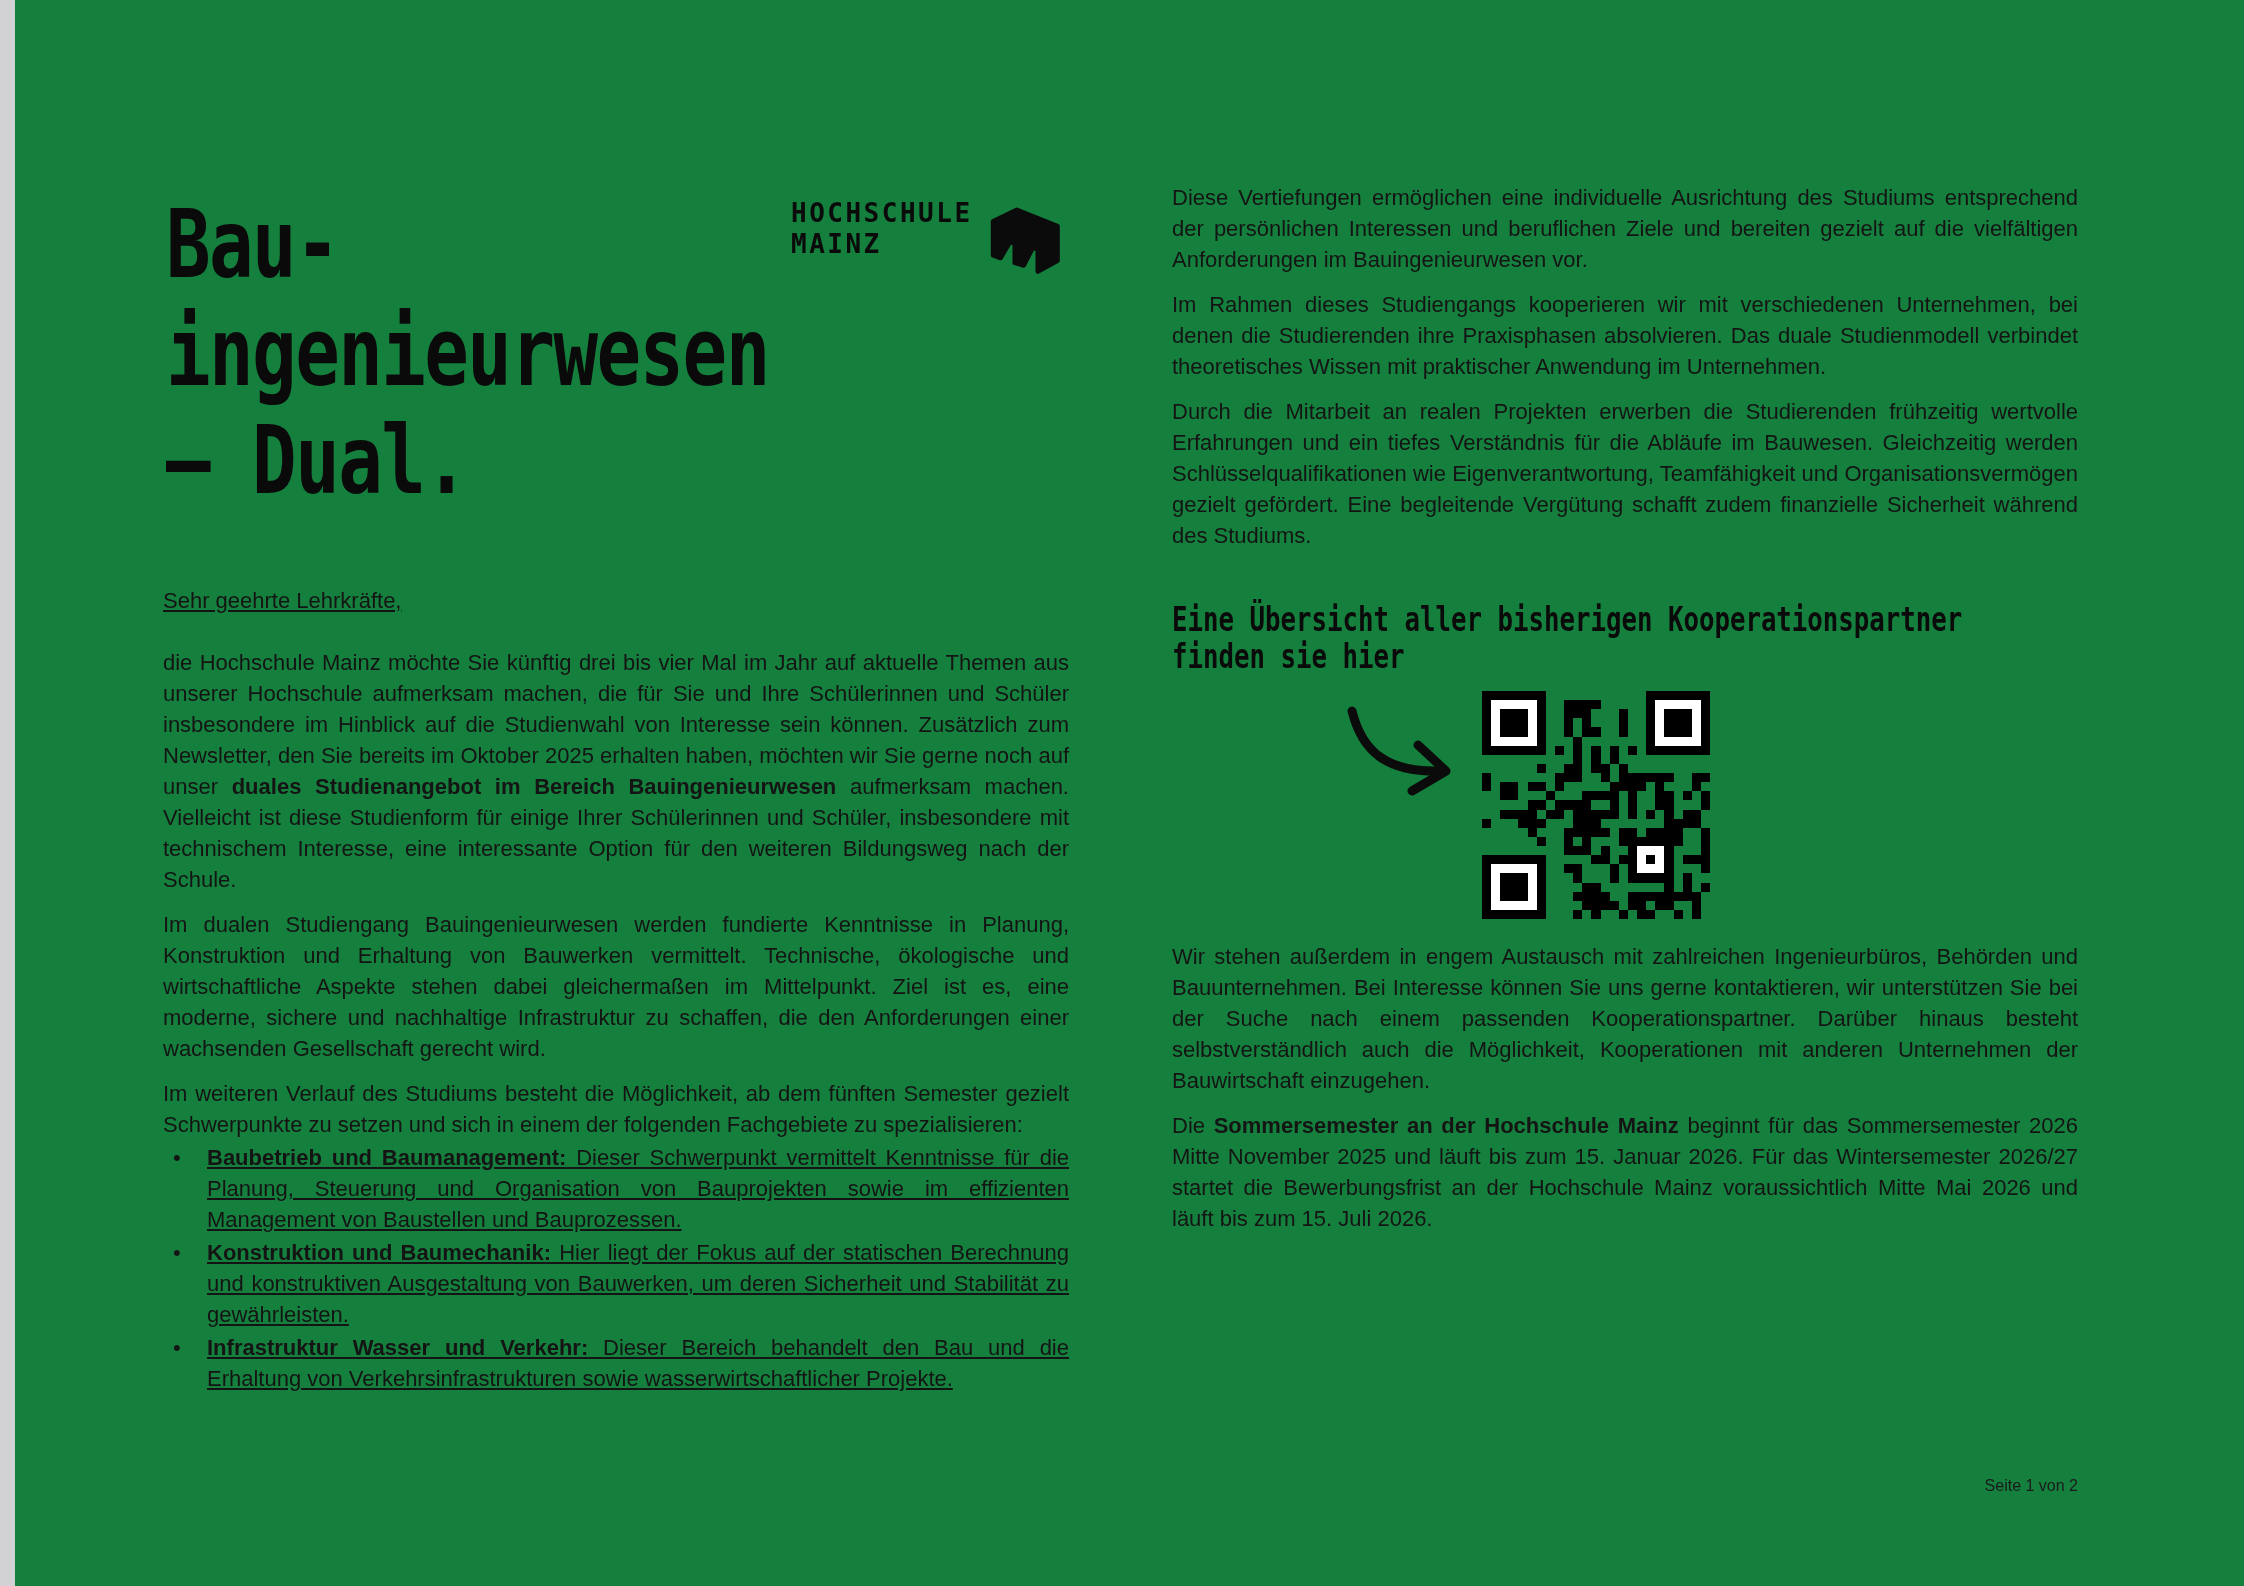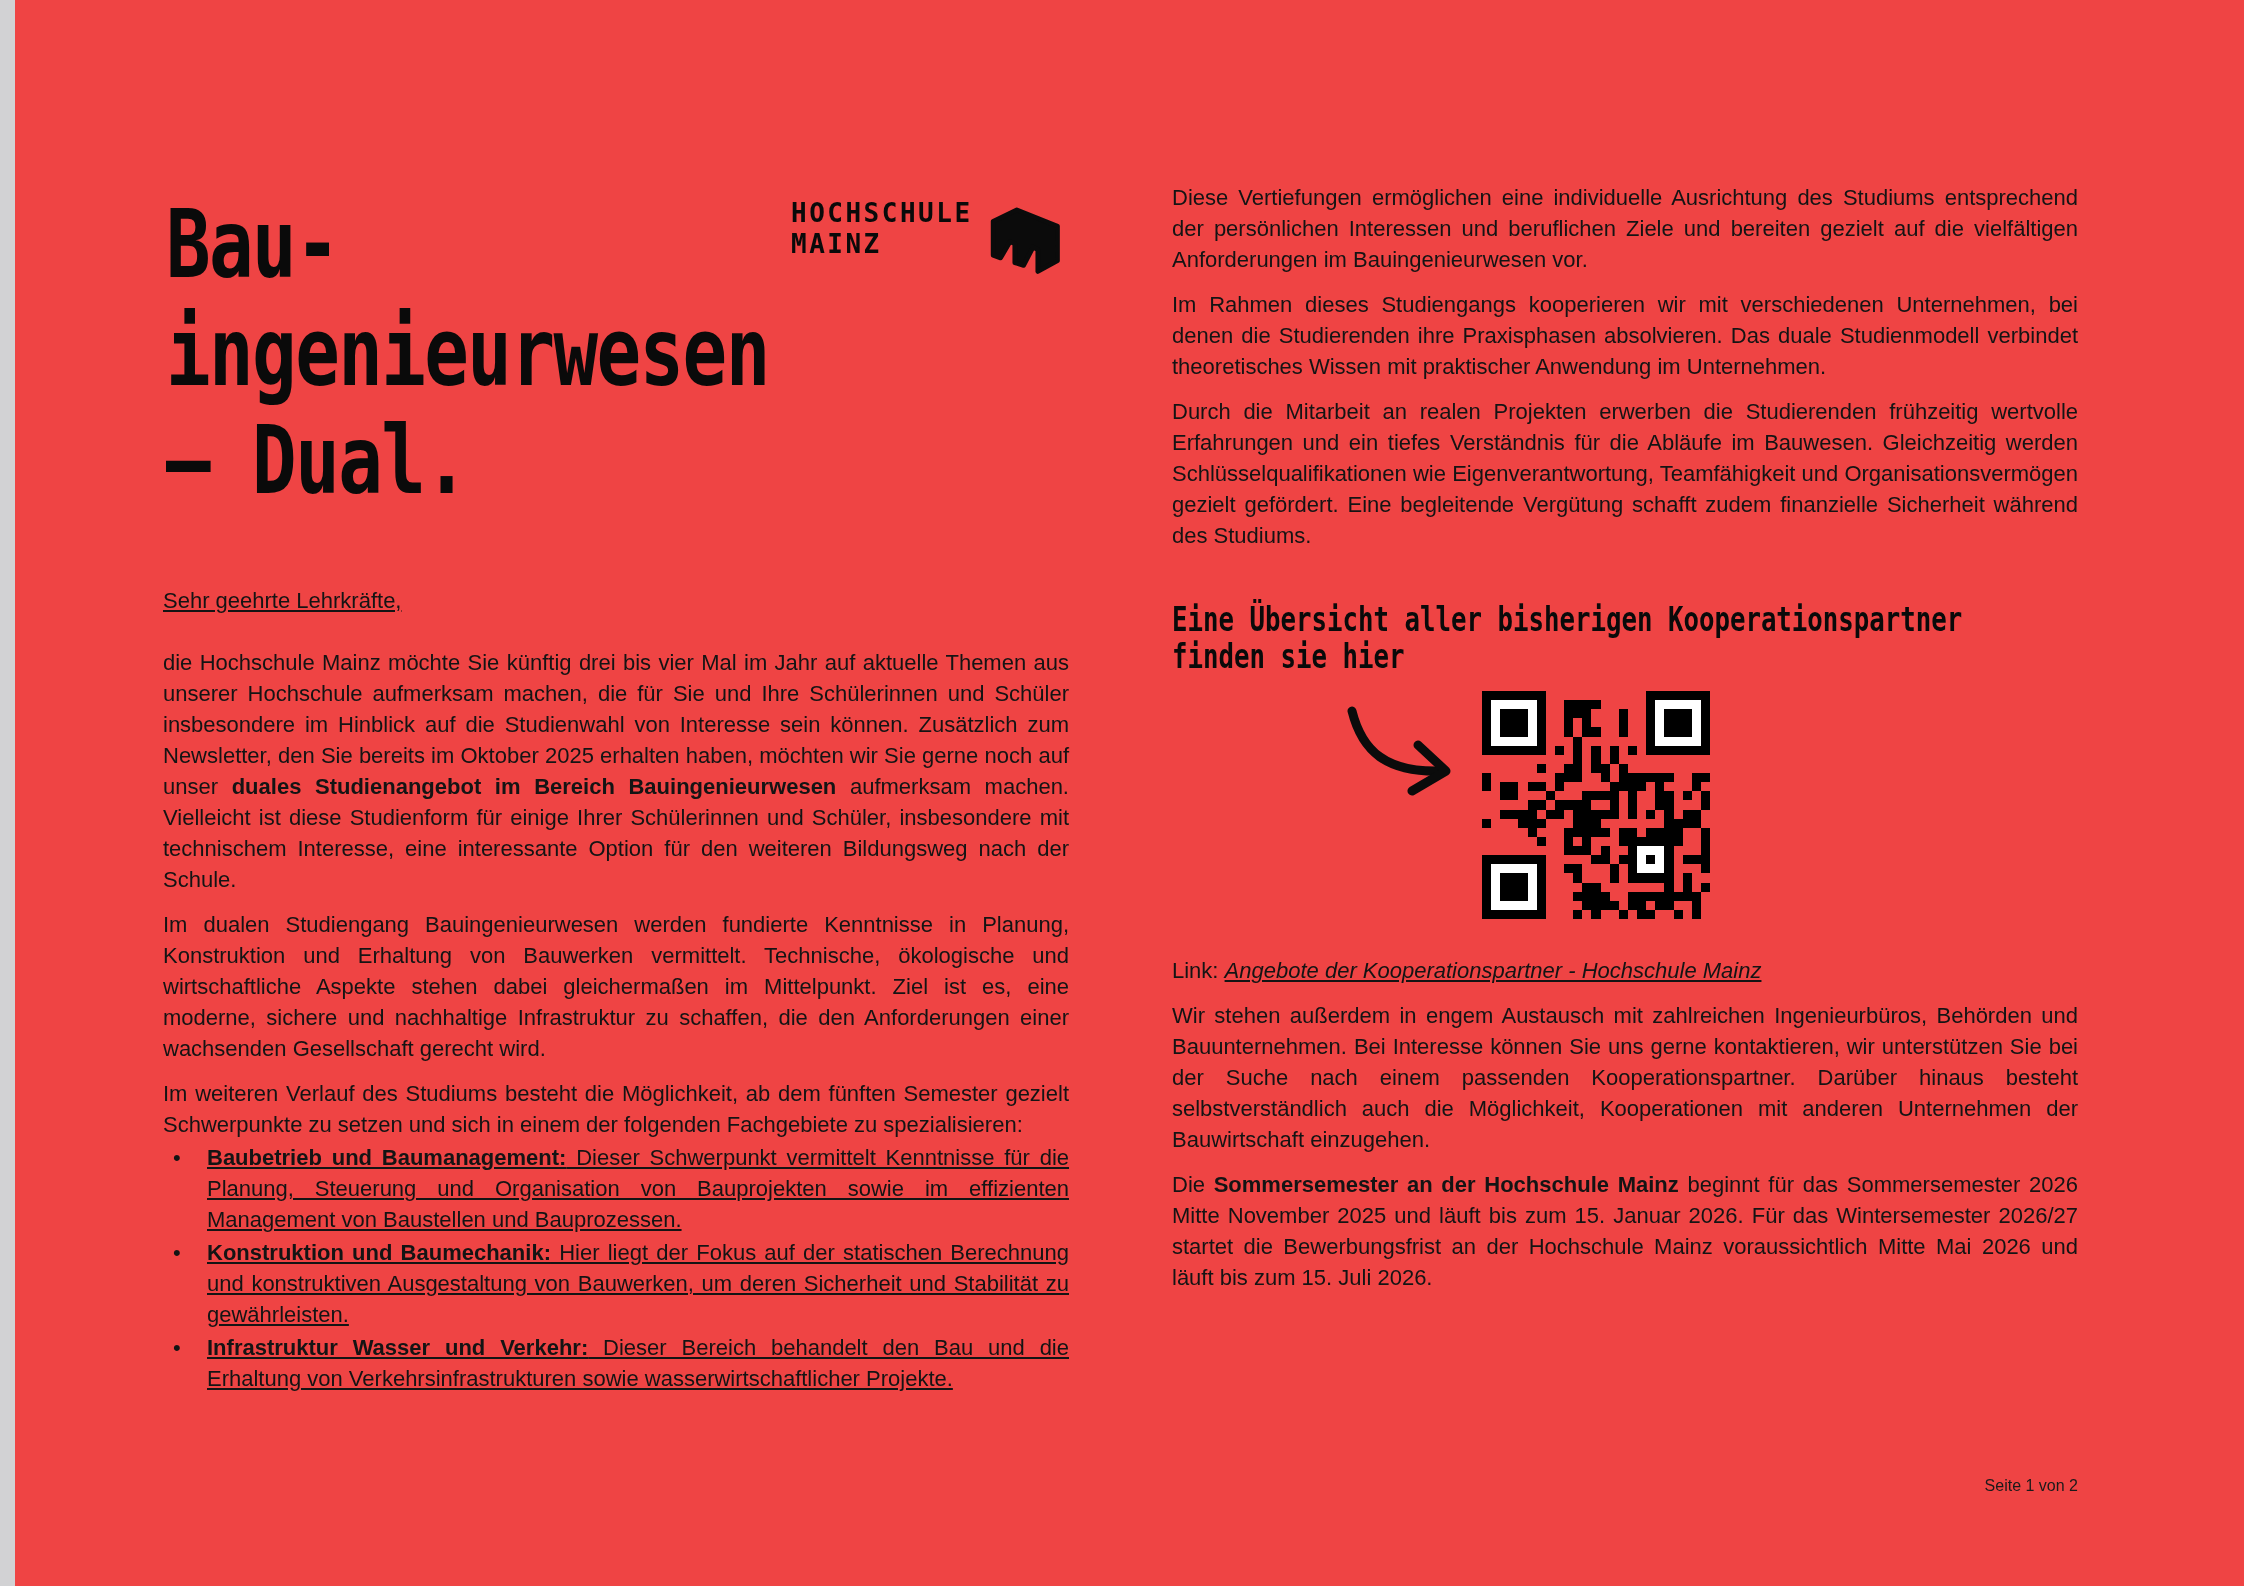--- a/index.html
+++ b/index.html
@@ -1,16 +1,16 @@
 <!DOCTYPE html>
 <html><head>
 <meta charset="utf-8">
 <style>
   html,body{margin:0;padding:0;background:#e8e8ea;}
-  .page{position:relative;width:2244px;height:1586px;background:#ef4444;overflow:hidden;
+  .page{position:relative;width:2244px;height:1586px;background:#15803d;overflow:hidden;
         font-family:"Liberation Sans", sans-serif;color:#141414;}
   .edge-strip{position:absolute;left:0;top:0;width:15px;height:1586px;background:#d2d2d4;}
 
   
   .title{position:absolute;left:166px;top:190px;transform:scaleX(.78);transform-origin:top left;
          font-family:"DejaVu Sans Mono", monospace;font-weight:bold;font-size:95px;
          line-height:108px;color:#0a0a0a;letter-spacing:-2px;white-space:nowrap;}
 
   
   .logo-word{position:absolute;left:791px;top:198px;font-family:"DejaVu Sans Mono", monospace;
@@ -300,20 +300,19 @@
           <rect x="20" y="2" width="3" height="3" fill="#000"></rect>
           <rect x="0" y="18" width="7" height="7" fill="#000"></rect>
           <rect x="1" y="19" width="5" height="5" fill="#fff"></rect>
           <rect x="2" y="20" width="3" height="3" fill="#000"></rect>
           <rect x="16" y="16" width="5" height="5" fill="#000"></rect>
           <rect x="17" y="17" width="3" height="3" fill="#fff"></rect>
           <rect x="18" y="18" width="1" height="1" fill="#000"></rect>
         </svg>
     </div>
 
-    <p class="para link-line"><span>Link: </span><span class="link-anchor">Angebote der Kooperationspartner - Hochschule Mainz</span></p>
 
     <p class="para"><span>Wir stehen außerdem in engem Austausch mit zahlreichen Ingenieurbüros, Behörden und Bauunternehmen. Bei Interesse können Sie uns gerne kontaktieren, wir unterstützen Sie bei der Suche nach einem passenden Kooperationspartner. Darüber hinaus besteht selbstverständlich auch die Möglichkeit, Kooperationen mit anderen Unternehmen der Bauwirtschaft einzugehen.</span></p>
     <p class="para"><span>Die </span><span class="seg-b">Sommersemester an der Hochschule Mainz</span><span> beginnt für das Sommersemester 2026 Mitte November 2025 und läuft bis zum 15. Januar 2026. Für das Wintersemester 2026/27 startet die Bewerbungsfrist an der Hochschule Mainz voraussichtlich Mitte Mai 2026 und läuft bis zum 15. Juli 2026.</span></p>
   </div>
 
   <div class="footer">Seite 1 von 2</div>
 </div>
 
 </body></html>

